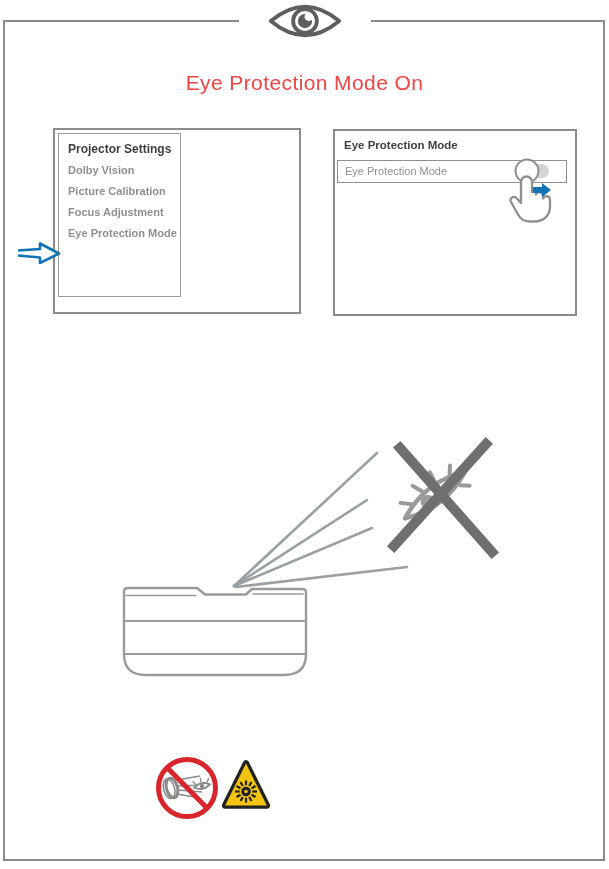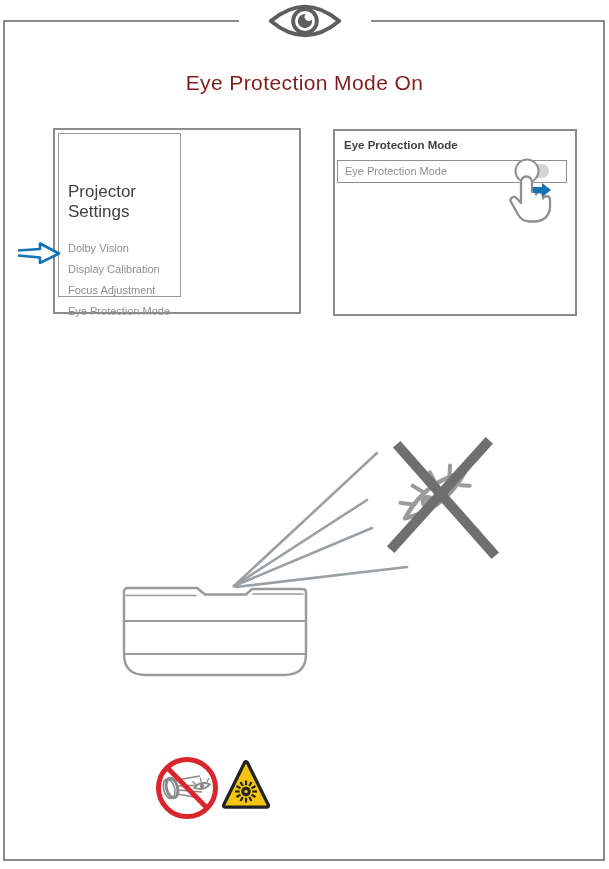--- a/index.html
+++ b/index.html
@@ -8,30 +8,30 @@
   .page { position:relative; width:609px; height:869px; background:#fff; overflow:hidden; }
 
   .frame { position:absolute; left:3px; top:20px; right:4px; bottom:8px;
            border:2px solid #8b8b8b; }
 
   .header-eye { position:absolute; top:2px; left:50%; transform:translateX(-50%);
                 width:132px; height:38px; background:#fff; z-index:2;
                 display:flex; align-items:center; justify-content:center; }
 
   .title { position:absolute; top:71px; left:0; width:100%; text-align:center;
-           font-size:21px; color:#7f1d1d; letter-spacing:0.4px; }
+           font-size:21px; color:#ef4444; letter-spacing:0.4px; }
 
   .panel { position:absolute; border:2px solid #8b8b8b; background:#fff; }
   .panel.left  { left:53px;  top:128px; width:248px; height:186px; }
   .panel.right { left:333px; top:129px; width:244px; height:187px; }
 
   .menu { position:absolute; left:3px; top:3px; width:123px; height:164px;
           border:1.5px solid #9a9a9a; background:#fff; }
-  .menu-title { padding:8px 0 0 9px; font-size:17px; font-weight:normal; color:#3f3f3f;margin-top:40px; }
-  .menu-items { margin-top:16px; }
+  .menu-title { padding:8px 0 0 9px; font-size:12px; font-weight:bold; color:#3f3f3f; }
+  .menu-items { margin-top:4px;font-weight:bold; }
   .menu-item { height:21px; line-height:21px; padding-left:9px;
                font-size:11px; color:#8f8f8f; white-space:nowrap; }
 
   .pointer-arrow { position:absolute; left:16px; top:242px; z-index:3; }
 
   .mode-title { padding:8px 0 0 9px; font-size:11.5px; font-weight:bold; color:#3f3f3f; }
   .mode-row { position:absolute; left:2px; top:29px; width:230px; height:23px;
               border:1.5px solid #8f8f8f; background:#fff; }
   .mode-row-label { line-height:20px; padding-left:7px; font-size:11px; color:#8f8f8f; }
   .toggle-gesture { position:absolute; left:163px; top:24px; z-index:3; }
@@ -56,21 +56,21 @@
     </svg>
   </div>
 
   <div class="title">Eye Protection Mode On</div>
 
   <div class="panel left">
     <div class="menu">
       <div class="menu-title">Projector Settings</div>
       <div class="menu-items">
         <div class="menu-item">Dolby Vision</div>
-        <div class="menu-item">Display Calibration</div>
+        <div class="menu-item">Picture Calibration</div>
         <div class="menu-item">Focus Adjustment</div>
         <div class="menu-item">Eye Protection Mode</div>
       </div>
     </div>
   </div>
 
   <svg class="pointer-arrow" width="46" height="22" viewBox="0 0 46 22">
     <path d="M2,8.5 L24,7 L24,1.5 L43,11.5 L24,21 L24,15.5 L2,13.5" fill="#ffffff" stroke="#1173b4" stroke-width="2.6" stroke-linejoin="round"></path>
   </svg>
 

